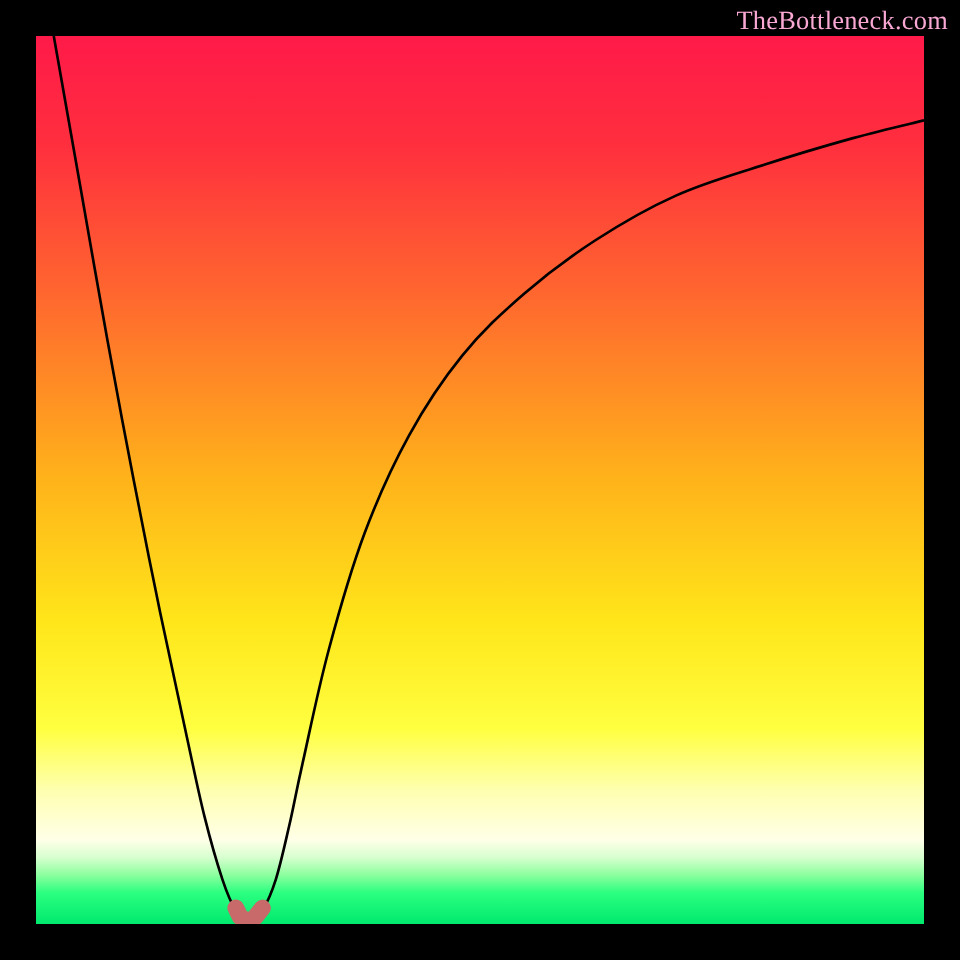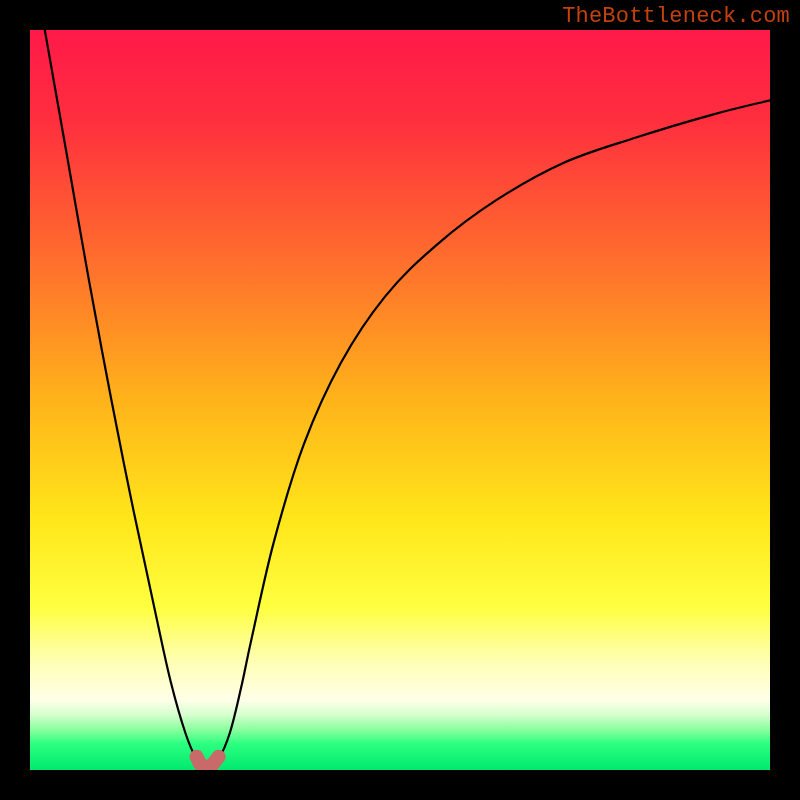--- a/index.html
+++ b/index.html
@@ -23,23 +23,23 @@
     left: 30px;
     top: 30px;
     width: 740px;
     height: 740px;
     overflow: hidden;
   }
   .watermark {
     position: absolute;
     top: 4px;
     right: 10px;
-    font-family: Liberation Mono, monospace;
+    font-family: Liberation Serif, serif;
     font-size: 22px;
-    color: #c2410c;
+    color: #f9a8d4;
     letter-spacing: 0.2px;
   }
   svg {
     display: block;
   }
 </style>
 </head>
 <body>
 
 <div class="frame">

